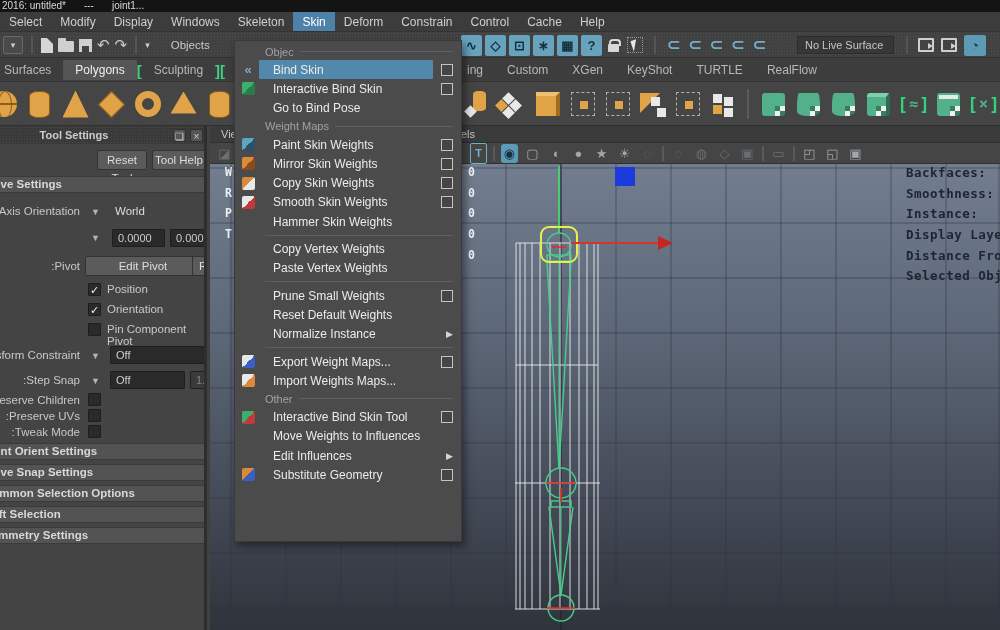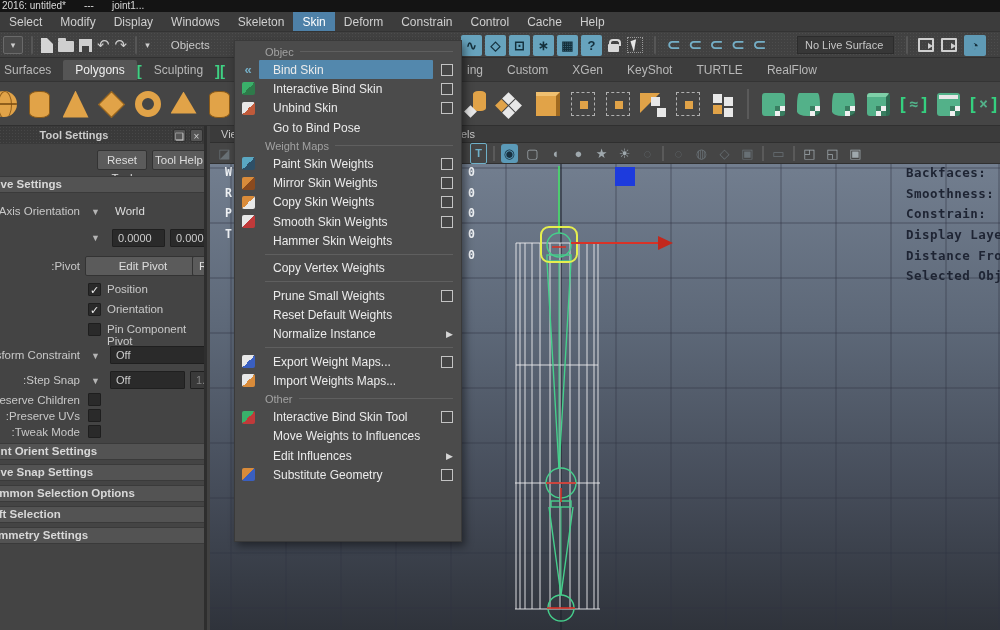--- a/index.html
+++ b/index.html
@@ -477,21 +477,21 @@
       <div id="hud-zeros">
           <div class="hud-small" style="left: 258px; top: 1px;">0</div>
           <div class="hud-small" style="left: 258px; top: 22px;">0</div>
           <div class="hud-small" style="left: 258px; top: 42px;">0</div>
           <div class="hud-small" style="left: 258px; top: 63px;">0</div>
           <div class="hud-small" style="left: 258px; top: 84px;">0</div>
         </div>
       <div id="hud-right">
           <div class="hud-line" style="left: 696px; top: 1px;">Backfaces:</div>
           <div class="hud-line" style="left: 696px; top: 22px;">Smoothness:</div>
-          <div class="hud-line" style="left: 696px; top: 42px;">Constrain:</div>
+          <div class="hud-line" style="left: 696px; top: 42px;">Instance:</div>
           <div class="hud-line" style="left: 696px; top: 63px;">Display Layer</div>
           <div class="hud-line" style="left: 696px; top: 84px;">Distance From</div>
           <div class="hud-line" style="left: 696px; top: 104px;">Selected Objec</div>
         </div>
     </div>
   </div>
 
   <div id="skin-menu">
       <div class="sm-section">
         <span class="sm-section-label">Objec</span>
@@ -506,27 +506,20 @@
         <div class="sm-optbox"></div>
       </div>
       <div class="sm-item">
         <div class="sm-gutter">
           <div class="sm-gicon" style="background: linear-gradient(135deg, rgb(58, 176, 106) 50%, rgb(46, 122, 74) 50%);"></div>
         </div>
         <span class="sm-label">Interactive Bind Skin</span>
         <div class="sm-optbox"></div>
       </div>
       <div class="sm-item">
-        <div class="sm-gutter">
-          <div class="sm-gicon" style="background: linear-gradient(135deg, rgb(232, 232, 232) 50%, rgb(192, 90, 58) 50%);"></div>
-        </div>
-        <span class="sm-label">Unbind Skin</span>
-        <div class="sm-optbox"></div>
-      </div>
-      <div class="sm-item">
         <span class="sm-label">Go to Bind Pose</span>
       </div>
       <div class="sm-section">
         <span class="sm-section-label">Weight Maps</span>
         <span class="sm-section-line"></span>
       </div>
       <div class="sm-item">
         <div class="sm-gutter">
           <div class="sm-gicon" style="background: linear-gradient(135deg, rgb(90, 167, 194) 50%, rgb(46, 79, 102) 50%);"></div>
         </div>
@@ -554,20 +547,23 @@
         <span class="sm-label">Smooth Skin Weights</span>
         <div class="sm-optbox"></div>
       </div>
       <div class="sm-item">
         <span class="sm-label">Hammer Skin Weights</span>
       </div>
       <div class="sm-divider"></div>
       <div class="sm-item">
         <span class="sm-label">Copy Vertex Weights</span>
       </div>
+      <div class="sm-item">
+        <span class="sm-label">Paste Vertex Weights</span>
+      </div>
       <div class="sm-divider"></div>
       <div class="sm-item">
         <span class="sm-label">Prune Small Weights</span>
         <div class="sm-optbox"></div>
       </div>
       <div class="sm-item">
         <span class="sm-label">Reset Default Weights</span>
       </div>
       <div class="sm-item">
         <span class="sm-label">Normalize Instance</span>

